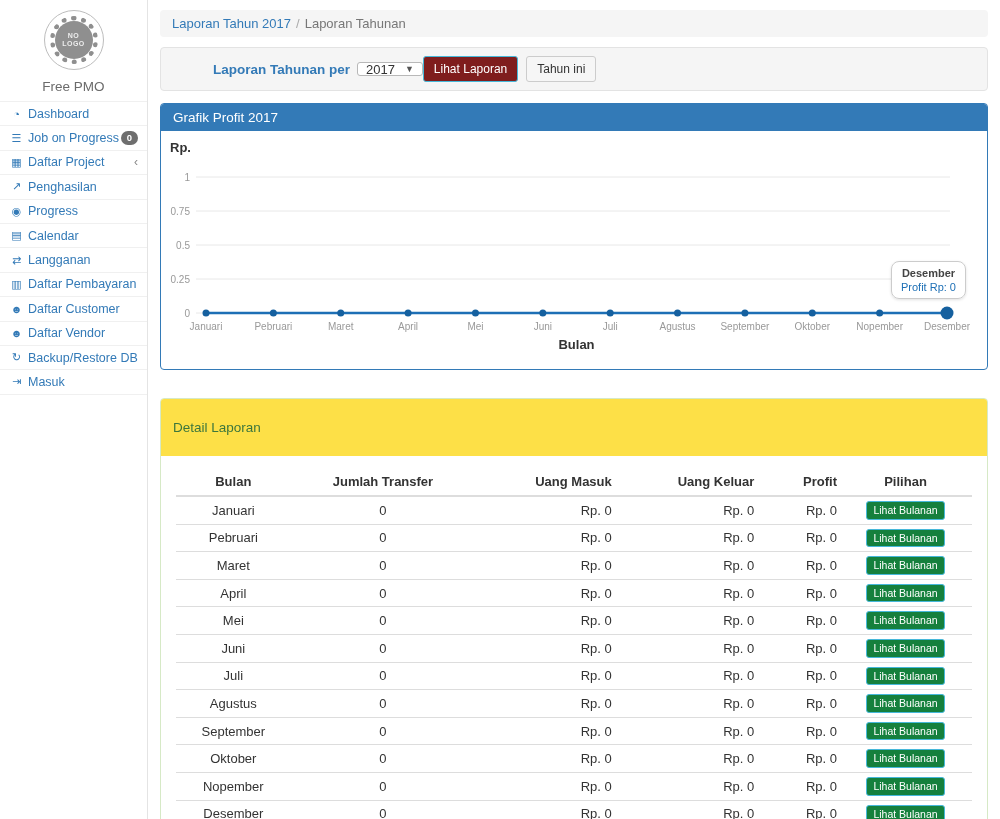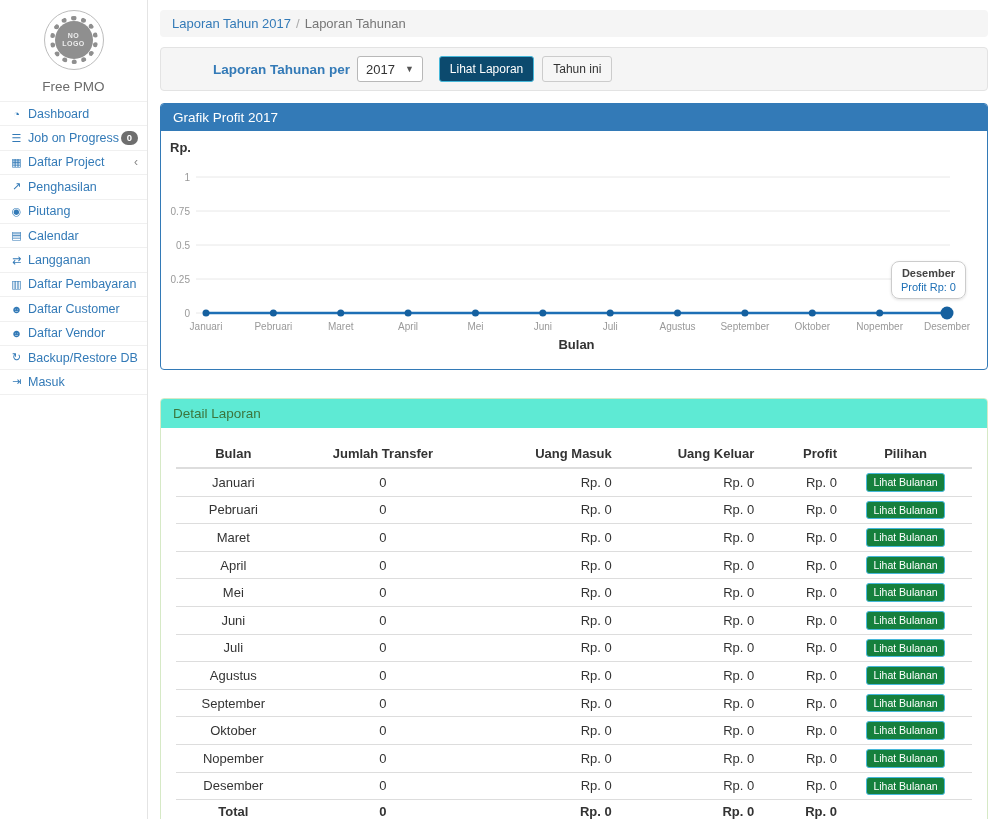--- a/index.html
+++ b/index.html
@@ -34,33 +34,33 @@
 
   
   .main { flex:1; padding:10px 12px 0 12px; min-width:0; }
   .breadcrumb { background:#f5f5f5; border-radius:4px; padding:6px 12px; font-size:13px; color:#777; margin-bottom:10px; }
   .breadcrumb a, a { color:#337ab7; text-decoration:none; cursor:pointer; }
   .bc-sep { margin:0 5px; color:#aaa; }
 
   .well { background:#f5f5f5; border:1px solid #e3e3e3; border-radius:4px; padding:8px 12px;
     margin-bottom:12px; display:flex; align-items:center; }
   .well-label { color:#337ab7; font-weight:bold; font-size:13.5px; margin-right:7px;padding-left:40px; }
-  .fake-select { background:#fff; border:1px solid #b8b8b8; border-radius:3px; height:26px; padding:0 8px;
+  .fake-select { background:#fff; border:1px solid #b8b8b8; border-radius:3px; height:14px; padding:0 8px;
     display:flex; align-items:center; gap:10px; font-size:13px; color:#333; cursor:pointer; }
   .fake-select .caret { font-size:9px; color:#555; }
   .btn { display:inline-flex; align-items:center; height:26px; padding:0 10px; border-radius:3px;
     font-size:12px; cursor:pointer; line-height:1; }
-  .btn-info { background:#0c4a6e; border:1px solid #46b8da; color:#fff; margin-left:16px; }
+  .btn-info { background:#7f1d1d; border:1px solid #46b8da; color:#fff; margin-left:0; }
   .btn-default { background:#f6f6f6; border:1px solid #ccc; color:#333; margin-left:8px; }
 
   .panel { border-radius:4px; margin-bottom:28px; background:#fff; }
   .panel-primary { border:1px solid #337ab7; }
   .panel-primary > .panel-heading { background:#337ab7; color:#fff; padding:6px 12px; font-size:13.5px; border-radius:3px 3px 0 0; }
   .panel-success { border:1px solid #d6e9c6; }
-  .panel-success > .panel-heading { background:#5eead4; color:#3c763d; padding:7px 12px; font-size:13.5px; border-radius:3px 3px 0 0; }
+  .panel-success > .panel-heading { background:#fde047; color:#3c763d; padding:21px 12px; font-size:13.5px; border-radius:3px 3px 0 0; }
 
   .chart-body { position:relative; height:238px; overflow:hidden; }
   .chart-tooltip { position:absolute; right:21px; top:130px; background:rgba(255,255,255,.97);
     border:1px solid #ccc; border-radius:8px; box-shadow:0 1px 3px rgba(0,0,0,.12);
     padding:5px 9px; text-align:center; z-index:2; }
   .chart-tooltip .tt-label { font-size:11px; font-weight:bold; color:#444; }
   .chart-tooltip .tt-value { font-size:11px; color:#1d6fb5; margin-top:2px; }
 
   .table-body { padding:12px 15px 15px; }
   table { width:100%; border-collapse:collapse; font-size:13px; color:#333; table-layout:fixed; }
@@ -99,21 +99,21 @@
           <span class="mi">▦</span>
           <span>Daftar Project</span>
           <span class="chev">‹</span>
         </div>
         <div class="menu-item">
           <span class="mi">↗</span>
           <span>Penghasilan</span>
         </div>
         <div class="menu-item">
           <span class="mi">◉</span>
-          <span>Piutang</span>
+          <span>Progress</span>
         </div>
         <div class="menu-item">
           <span class="mi">▤</span>
           <span>Calendar</span>
         </div>
         <div class="menu-item">
           <span class="mi">⇄</span>
           <span>Langganan</span>
         </div>
         <div class="menu-item">

